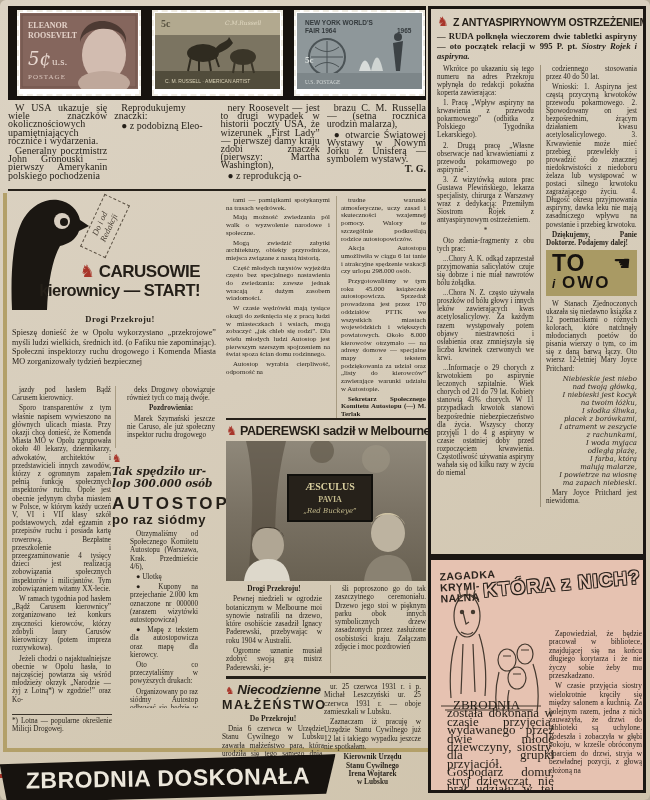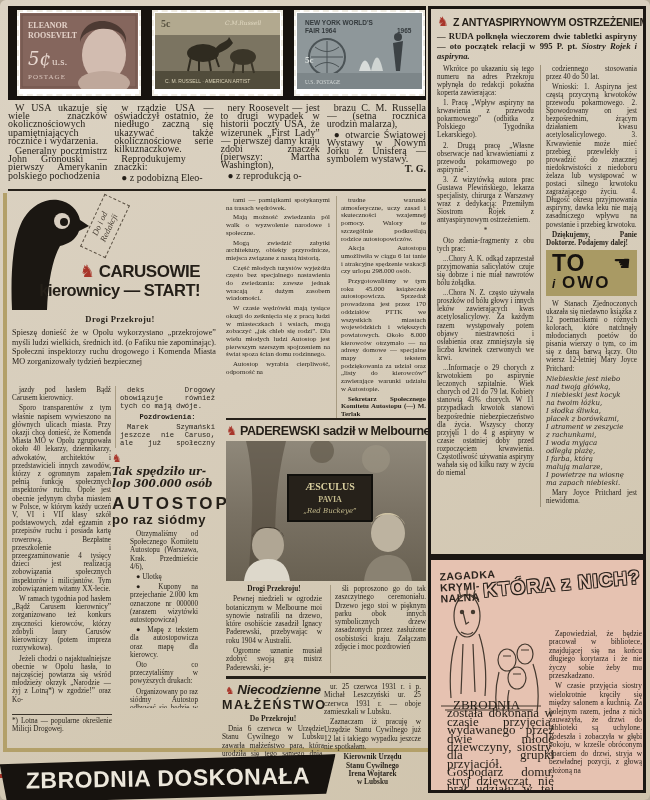--- a/index.html
+++ b/index.html
@@ -31,21 +31,21 @@
   .pigeon{left:10px;top:196px;}
   .redakcji{left:76px;top:212px;width:58px;height:28px;border:1px dashed #5c5244;transform:rotate(-65deg);
             font-style:italic;font-size:8.5px;line-height:9.5px;text-align:center;color:#4a4136;padding-top:3px;}
   .car-head{left:30px;top:262px;width:170px;text-align:right;}
   .car-head .l1{font-size:17px;line-height:19px;letter-spacing:-0.5px;}
   .car-head .l2{font-size:16.5px;line-height:18px;letter-spacing:-0.5px;}
   .drogi{left:56px;top:314px;width:128px;text-align:center;font-weight:bold;font-size:8.6px;letter-spacing:.4px;}
   .intro{left:12px;top:328px;width:204px;font-size:8.2px;line-height:9.7px;text-align:justify;}
   .colA{left:12px;top:386px;width:99px;height:326px;font-size:7.2px;line-height:8.2px;}
   .footnote{left:12px;top:714px;width:100px;font-size:7.2px;line-height:8.2px;border-top:1px solid #3a332a;padding-top:2px;text-align:justify;}
-  .colB{left:115px;top:386px;width:100px;height:62px;font-size:7.2px;line-height:8.2px;border-left:1px solid #a79b82;padding-left:4px;font-family:Liberation Mono, monospace;}
+  .colB{left:115px;top:386px;width:100px;height:62px;font-size:7.2px;line-height:8.2px;border-left:1px solid #a79b82;padding-left:11px;}
   .colB p:nth-child(2){text-align:center;font-weight:bold;text-indent:0;}
   .colC{left:226px;top:196px;width:104px;height:193px;font-size:6.9px;line-height:7.7px;}
   .colD{left:336px;top:196px;width:90px;height:222px;font-size:6.9px;line-height:7.7px;border-left:1px solid #a79b82;padding-left:4px;}
   .colD p:last-child{font-weight:bold;}
 
   
   .auto-blk{left:112px;top:448px;width:104px;}
   .auto-kick{font-family:"DejaVu Serif",serif;font-style:italic;font-weight:bold;font-size:10.5px;line-height:11.5px;}
   .auto-title{font-size:17px;line-height:18px;letter-spacing:3px;margin-top:6px;}
   .auto-sub{font-size:13px;line-height:14px;letter-spacing:.5px;margin-bottom:3px;}
@@ -89,21 +89,21 @@
   .asp-col p{margin:0 0 2px;text-indent:6px;}
   .asp-col.c2{border-left:1px solid #9b8f76;padding-left:5px;}
   [data-name="aspirin-col1-text"] p:nth-child(5){text-align:center;text-indent:0;}
   [data-name="aspirin-col2-text"] p:last-child{font-weight:bold;}
   .toiowo{background:#a99a64;padding:3px 6px 4px;margin:3px 0 4px;}
   .toiowo .r1{display:flex;justify-content:space-between;align-items:center;}
   .toiowo .r1 .to{font-size:23px;line-height:20px;letter-spacing:1px;color:#17130f;}
   .manicule{font-family:"DejaVu Sans",sans-serif;font-size:20px;line-height:18px;color:#17130f;}
   .toiowo .r2{font-size:17px;line-height:16px;letter-spacing:2px;color:#17130f;margin-top:2px;}
   .toiowo .r2 .i{font-size:12px;font-style:italic;letter-spacing:0;}
-  .poem{font-family:"DejaVu Serif",serif;font-style:italic;font-size:7px;line-height:8px;text-align:left;margin:2px 0;}
+  .poem{font-family:"DejaVu Serif",serif;font-style:italic;font-size:7px;line-height:8px;text-align:right;margin:2px 0;}
 
   
   .zag{left:428px;top:557px;width:218px;height:236px;background:#e6c2b1;border:3px solid #1b1713;overflow:hidden;}
   .zag-label{position:absolute;left:9px;top:10px;font-size:10.5px;line-height:11px;color:#2c241e;transform:rotate(-3deg);letter-spacing:.5px;}
   .zag-title{position:absolute;left:52px;top:14px;width:160px;font-size:19px;line-height:19px;transform:rotate(-5deg);
              color:#e6c2b1;letter-spacing:1px;
              text-shadow:1px 1px 0 #2c241e,-1px -1px 0 #2c241e,1px -1px 0 #2c241e,-1px 1px 0 #2c241e;}
   .zag-colL{position:absolute;left:6px;top:141px;width:107px;font-size:13px;line-height:8.4px;text-align:justify;height:90px;overflow:hidden;margin-left:10px;}
   .zag-colR{position:absolute;left:118px;top:70px;width:93px;font-size:7.4px;line-height:8.4px;text-align:justify;height:160px;overflow:hidden;}
   .zag p{margin:0 0 2px;text-indent:6px;}
@@ -161,21 +161,20 @@
       </svg>
     </div>
   </div>
 
   <div class="abs cap-row" data-name="stamps-caption">
     <div class="cap-col" data-name="caption-col-1">
         <p data-name="paragraph">W USA ukazuje się wiele znaczków okolicznościowych upamiętniających rocznice i wydarzenia.</p>
         <p data-name="paragraph">Generalny pocztmistrz John Gronouski — pierwszy Amerykanin polskiego pochodzenia</p>
       </div>
     <div class="cap-col" data-name="caption-col-2">
-        <p data-name="paragraph">w rządzie USA — oświadczył ostatnio, że niedługo zaczną się ukazywać także okolicznościowe serie kilkuznaczkowe.</p>
         <p data-name="paragraph">Reprodukujemy znaczki:</p>
         <p data-name="paragraph">● z podobizną Eleo-</p>
       </div>
     <div class="cap-col" data-name="caption-col-3">
         <p data-name="paragraph">nery Roosevelt — jest to drugi wypadek w historii poczty USA, że wizerunek „First Lady” — pierwszej damy kraju zdobi znaczek (pierwszy: Martha Washington),</p>
         <p data-name="paragraph">● z reprodukcją o-</p>
       </div>
     <div class="cap-col" data-name="caption-col-4">
         <p data-name="paragraph">brazu C. M. Russella — (setna rocznica urodzin malarza),</p>
         <p data-name="paragraph">● otwarcie Światowej Wystawy w Nowym Jorku z Unisferą — symbolem wystawy.</p>

